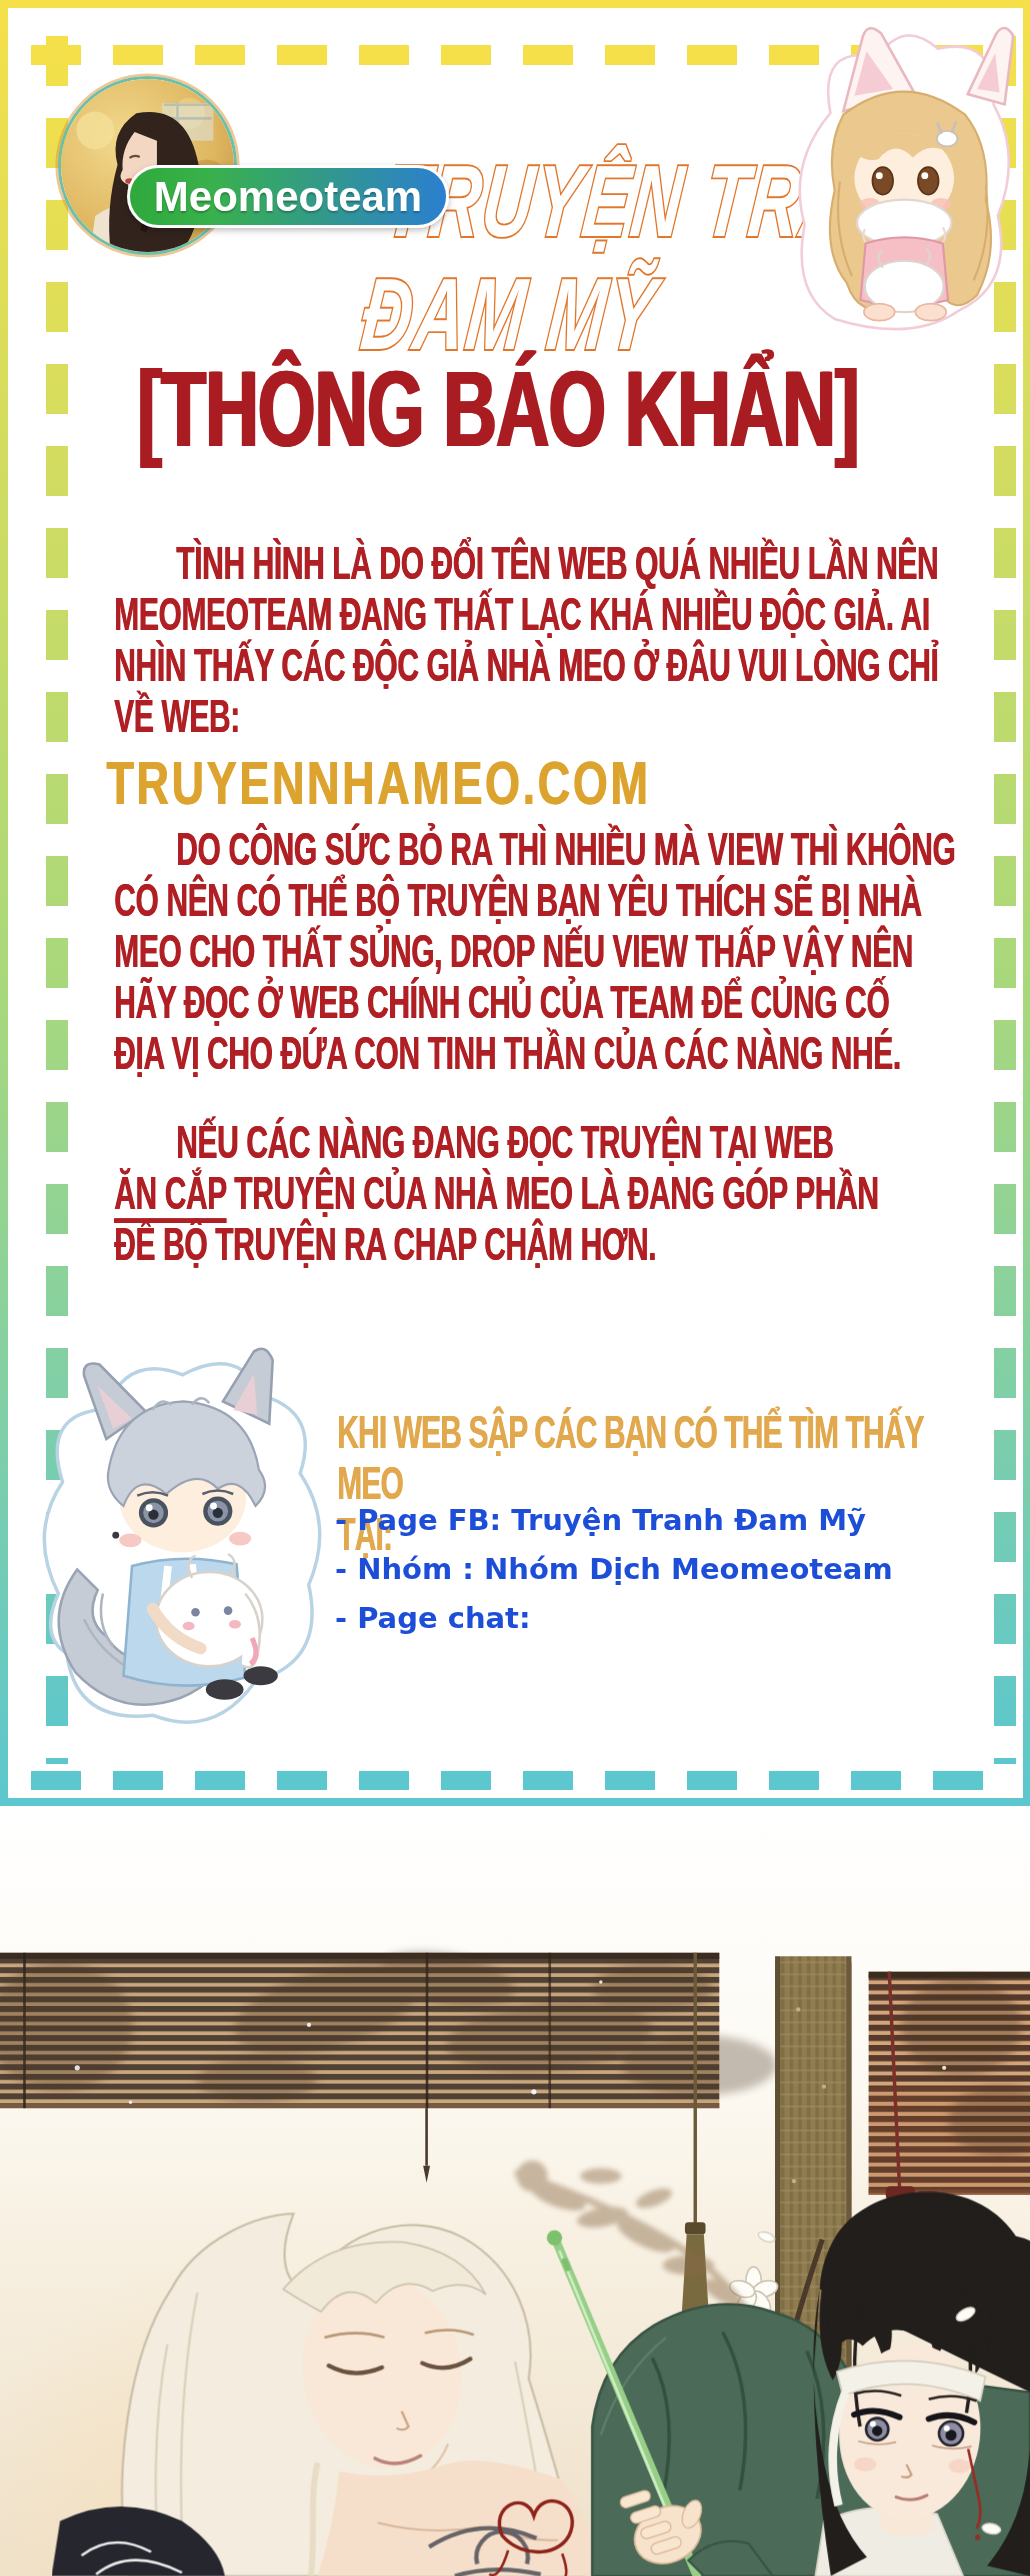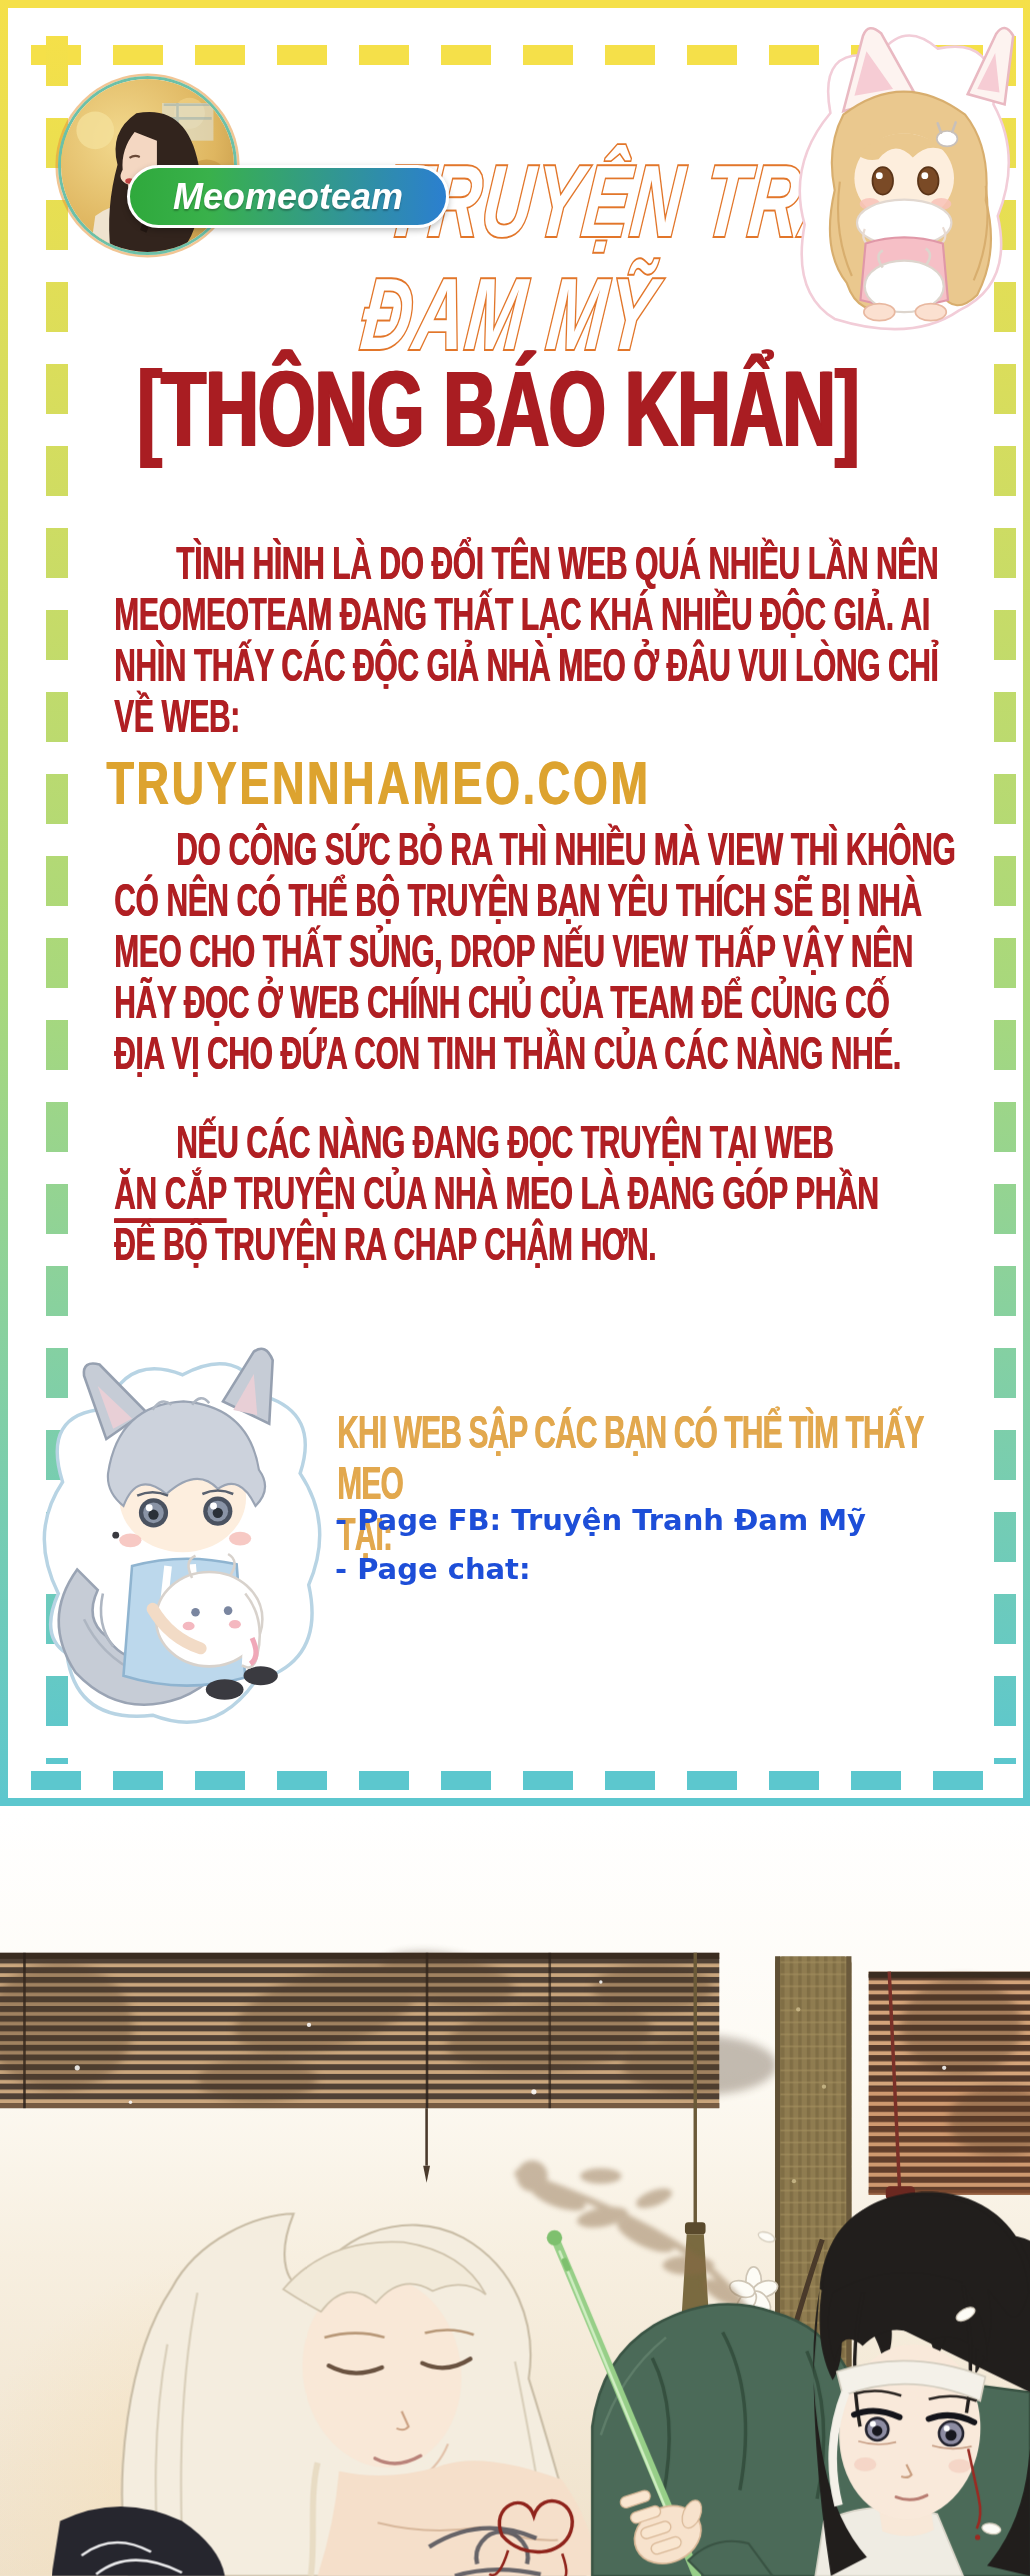--- a/index.html
+++ b/index.html
@@ -22,21 +22,21 @@
       mask-image:repeating-linear-gradient(180deg,#000 0 50px,transparent 50px 82px);}
   .b-dash-left{left:46px;} .b-dash-right{left:994px;}
 
   
   .avatar{left:58px;top:76px;width:173px;height:173px;border-radius:50%;overflow:hidden;
           border:3.4px solid #6cc0a8;box-shadow:0 0 0 2.6px rgba(230,150,60,.55);z-index:3;}
   .pill{left:127px;top:165px;width:316px;height:57px;border-radius:34px;z-index:4;
         background:linear-gradient(90deg,#2fa93c,#39b14b 25%,#2b7fd0);
         border:3.4px solid #ffffff;box-shadow:0 2.6px 6px rgba(0,0,0,.25);
         display:flex;align-items:center;justify-content:center;}
-  .pill span{color:#fff;font-style:italic;font-weight:bold;font-size:36px;
+  .pill span{color:#fff;font-weight:bold;font-size:42px;
         text-shadow:0 1.7px 1.7px rgba(0,0,0,.25);}
   .logo-line{color:#ffffff;font-style:italic;font-weight:bold;
         -webkit-text-stroke:2.6px #e2762a;paint-order:stroke fill;
         transform:skewX(-6deg) scaleY(1.45);transform-origin:0 0;
         letter-spacing:1.7px;white-space:nowrap;}
   .logo1{left:378px;top:143px;width:601px;text-align:center;font-size:70px;}
   .logo2{left:361px;top:256px;width:309px;text-align:center;font-size:70px;}
 
   
   .title{left:0;top:347px;width:996px;text-align:center;color:#a91d22;font-weight:bold;
@@ -202,20 +202,21 @@
     <path d="M150,318 Q170,352 206,364" stroke="#f2dbc6" stroke-width="14" fill="none" stroke-linecap="round"></path>
   </svg>
 
   <div class="abs contact-h">
     <div class="ln">KHI WEB SẬP CÁC BẠN CÓ THỂ TÌM THẤY MEO</div>
     <div class="ln">TẠI:</div>
   </div>
 
   <div class="abs contact-list">
     <div class="ln">- Page FB: Truyện Tranh Đam Mỹ</div>
+    <div class="ln">- Nhóm : Nhóm Dịch Meomeoteam</div>
     <div class="ln">- Page chat:</div>
   </div>
 
   <svg class="abs manga" viewBox="0 0 1200 890">
     <defs>
       <linearGradient id="mbg" x1="0" y1="0" x2="0" y2="1">
         <stop offset="0" stop-color="#ffffff"></stop>
           <stop offset=".34" stop-color="#fdfaf3"></stop>
         <stop offset=".58" stop-color="#f7efe0"></stop>
           <stop offset="1" stop-color="#efe1ca"></stop>

